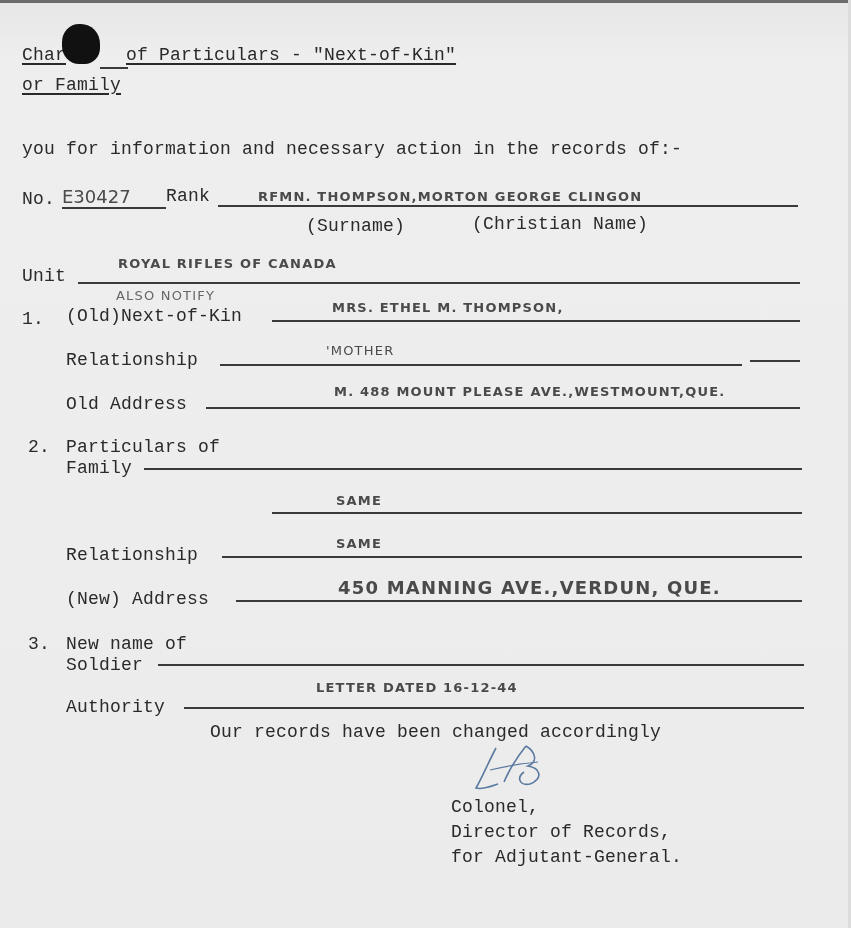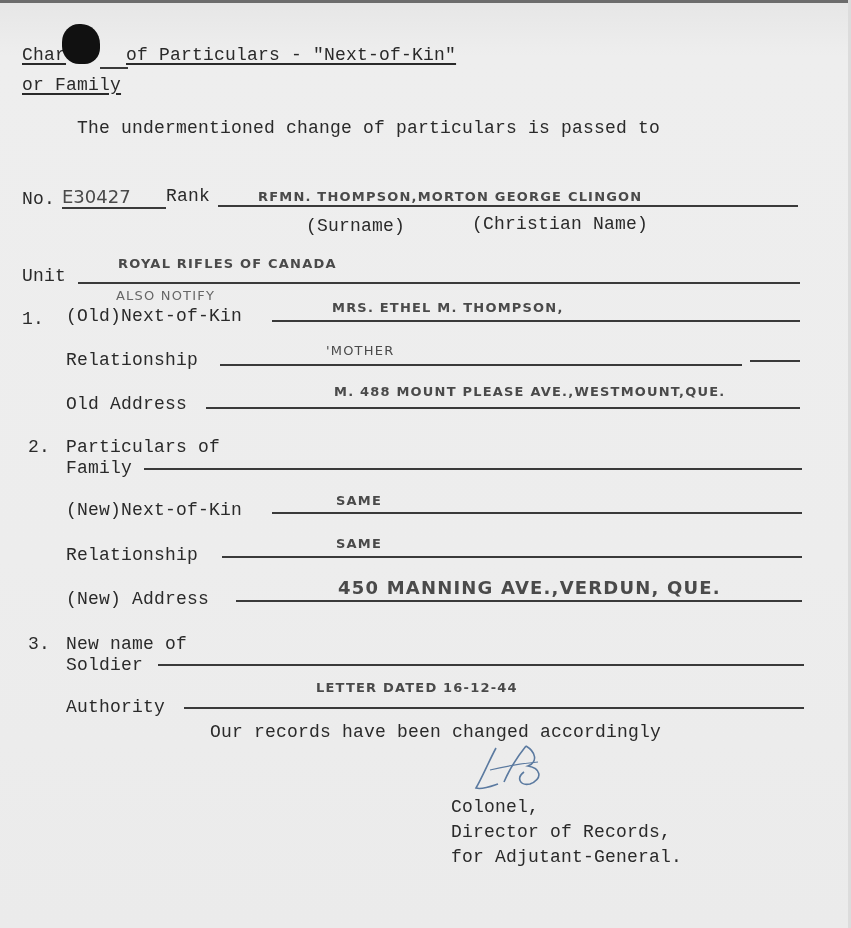--- a/index.html
+++ b/index.html
@@ -36,21 +36,21 @@
 <div class="page">
   <div class="topbar"></div>
   <div class="rightedge"></div>
 
   <div class="t ul" style="left:22px; top:45px;">Char</div>
   <div class="blot"></div>
   <div class="t ul" style="left:126px; top:45px;">of Particulars - "Next-of-Kin"</div>
   <div class="line" style="left:100px; top:67px; width:28px;"></div>
   <div class="t ul" style="left:22px; top:75px;">or Family</div>
 
-  <div class="t" style="left:77px; top:118px;">The undermentioned change of particulars is passed to</div>
+  <div class="t" style="left:22px; top:139px;">you for information and necessary action in the  records of:-</div>
 
   <div class="t" style="left:22px; top:189px;">No.</div>
   <div class="fill" style="left:62px; top:186px; font-size:18px; font-weight:normal; letter-spacing:0;">E30427</div>
   <div class="line" style="left:62px; top:207px; width:104px;"></div>
   <div class="t" style="left:166px; top:186px;">Rank</div>
   <div class="fill" style="left:258px; top:189px;">RFMN. THOMPSON,MORTON GEORGE CLINGON</div>
   <div class="line" style="left:218px; top:205px; width:580px;"></div>
   <div class="t" style="left:306px; top:216px;">(Surname)</div>
   <div class="t" style="left:472px; top:214px;">(Christian Name)</div>
 
@@ -71,21 +71,20 @@
 
   <div class="t" style="left:66px; top:394px;">Old Address</div>
   <div class="fill" style="left:334px; top:384px;">M. 488 MOUNT PLEASE AVE.,WESTMOUNT,QUE.</div>
   <div class="line" style="left:206px; top:407px; width:594px;"></div>
 
   <div class="t" style="left:28px; top:437px;">2.</div>
   <div class="t" style="left:66px; top:437px;">Particulars of</div>
   <div class="t" style="left:66px; top:458px;">Family</div>
   <div class="line" style="left:144px; top:468px; width:658px;"></div>
 
-  <div class="t" style="left:66px; top:500px;">(New)Next-of-Kin</div>
   <div class="fill" style="left:336px; top:493px;">SAME</div>
   <div class="line" style="left:272px; top:512px; width:530px;"></div>
 
   <div class="t" style="left:66px; top:545px;">Relationship</div>
   <div class="fill" style="left:336px; top:536px;">SAME</div>
   <div class="line" style="left:222px; top:556px; width:580px;"></div>
 
   <div class="t" style="left:66px; top:589px;">(New) Address</div>
   <div class="fill" style="left:338px; top:577px; font-size:18px;">450 MANNING AVE.,VERDUN, QUE.</div>
   <div class="line" style="left:236px; top:600px; width:566px;"></div>

